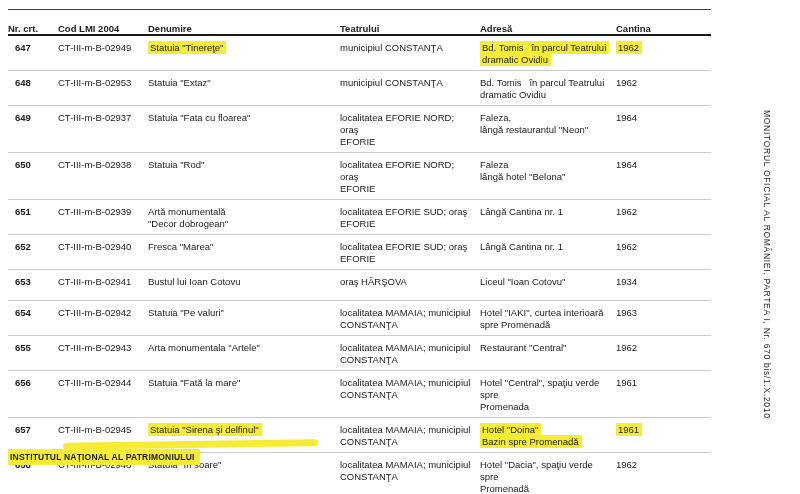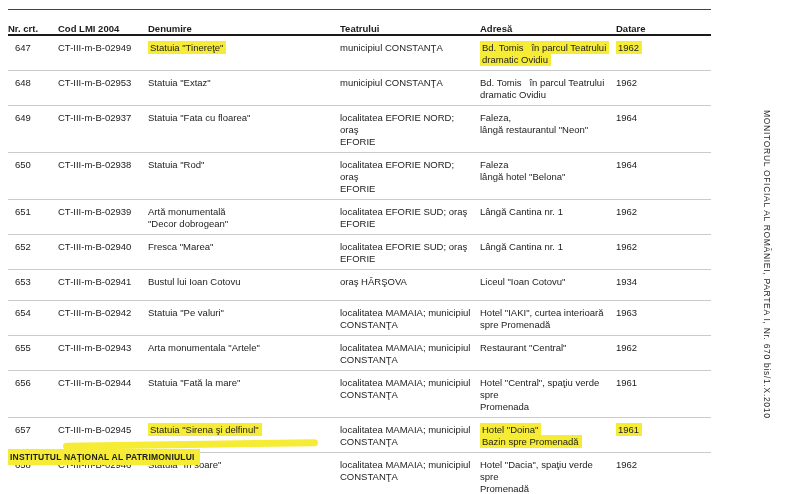--- a/index.html
+++ b/index.html
@@ -42,21 +42,21 @@
     padding: 6px 0 4px 0;
     min-height: 31px;
     align-items: start;
   }
   .trow .td {
     font-size: 9.5px;
     line-height: 12px;
     padding-right: 8px;
     white-space: pre-wrap;
   }
-  .trow .td.col-nr { font-weight: normal; padding-left: 7px; }
+  .trow .td.col-nr { font-weight: bold; padding-left: 7px; }
   .hl {
     background: var(--hl, #f6ec35);
     padding: 1px 3px 1px 2px;
     -webkit-box-decoration-break: clone;
     box-decoration-break: clone;
   }
 
   
   .footer { position: absolute; left: 8px; top: 449px; }
   .footer-line {
@@ -95,21 +95,21 @@
 
 <div class="page">
 
   <div class="doc-table">
     <div class="thead">
       <div class="th">Nr. crt.</div>
       <div class="th">Cod LMI 2004</div>
       <div class="th">Denumire</div>
       <div class="th">Teatrului</div>
       <div class="th">Adresă</div>
-      <div class="th">Datare</div>
+      <div class="th">Cantina</div>
     </div>
     <div id="table-body">
         <div class="trow">
           <div class="td col-nr">647</div>
           <div class="td col-cod">CT-III-m-B-02949</div>
           <div class="td col-denumire"><span class="hl">Statuia "Tinereţe"</span></div>
           <div class="td col-localitate">municipiul CONSTANŢA</div>
           <div class="td col-adresa"><span class="hl">Bd. Tomis   în parcul Teatrului
 dramatic Ovidiu</span></div>
           <div class="td col-datare"><span class="hl">1962</span></div>

